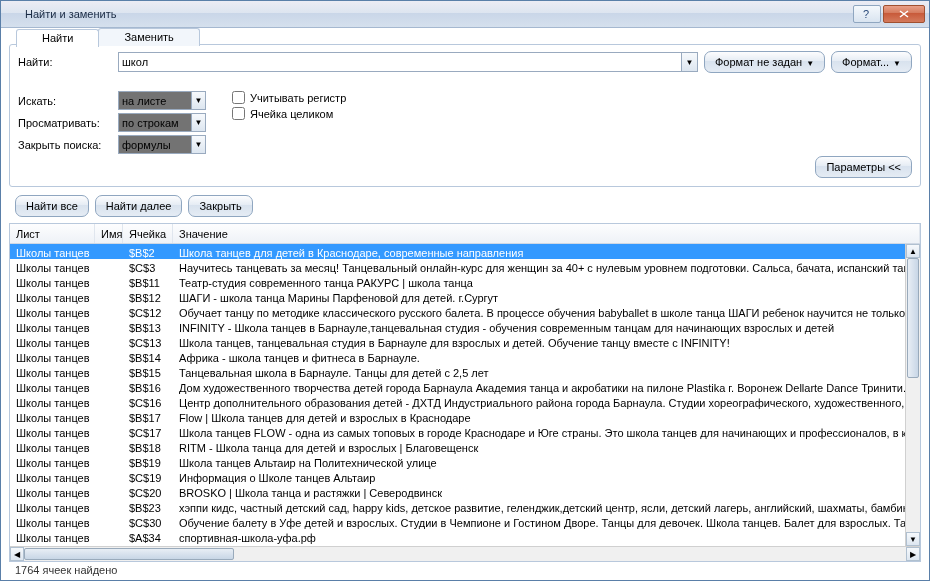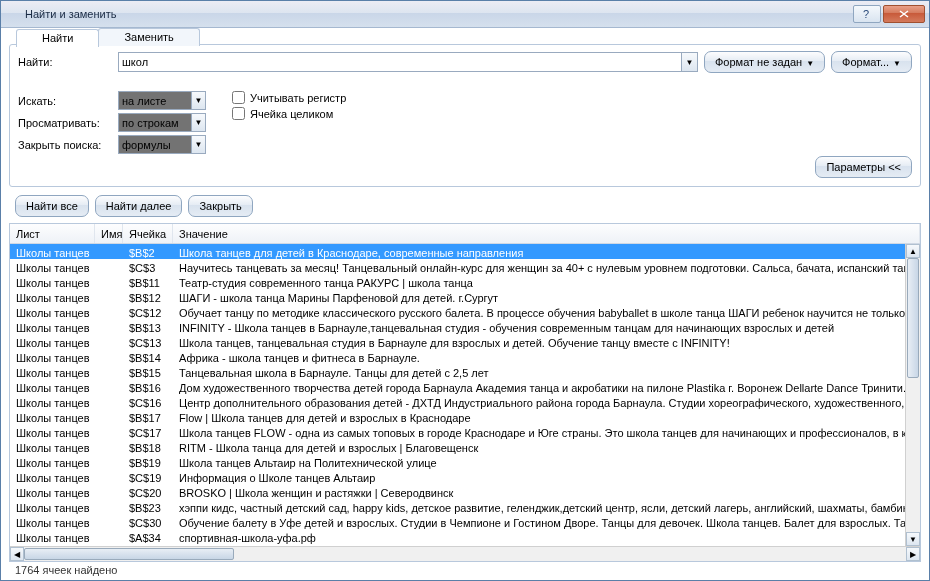--- a/index.html
+++ b/index.html
@@ -238,21 +238,21 @@
           <div class="gr">
             <span class="c c-sheet">Школы танцев</span>
             <span class="c c-name"></span>
             <span class="c c-cell">$C$19</span>
             <span class="c c-val">Информация о Школе танцев Альтаир</span>
           </div>
           <div class="gr">
             <span class="c c-sheet">Школы танцев</span>
             <span class="c c-name"></span>
             <span class="c c-cell">$C$20</span>
-            <span class="c c-val">BROSKO | Школа женщин и растяжки | Северодвинск</span>
+            <span class="c c-val">BROSKO | Школа танца и растяжки | Северодвинск</span>
           </div>
           <div class="gr">
             <span class="c c-sheet">Школы танцев</span>
             <span class="c c-name"></span>
             <span class="c c-cell">$B$23</span>
             <span class="c c-val">хэппи кидс, частный детский сад, happy kids, детское развитие, геленджик,детский центр, ясли, детский лагерь, английский, шахматы, бамбини клаб, лицей для дошкольников, точка роста, sun</span>
           </div>
           <div class="gr">
             <span class="c c-sheet">Школы танцев</span>
             <span class="c c-name"></span>

